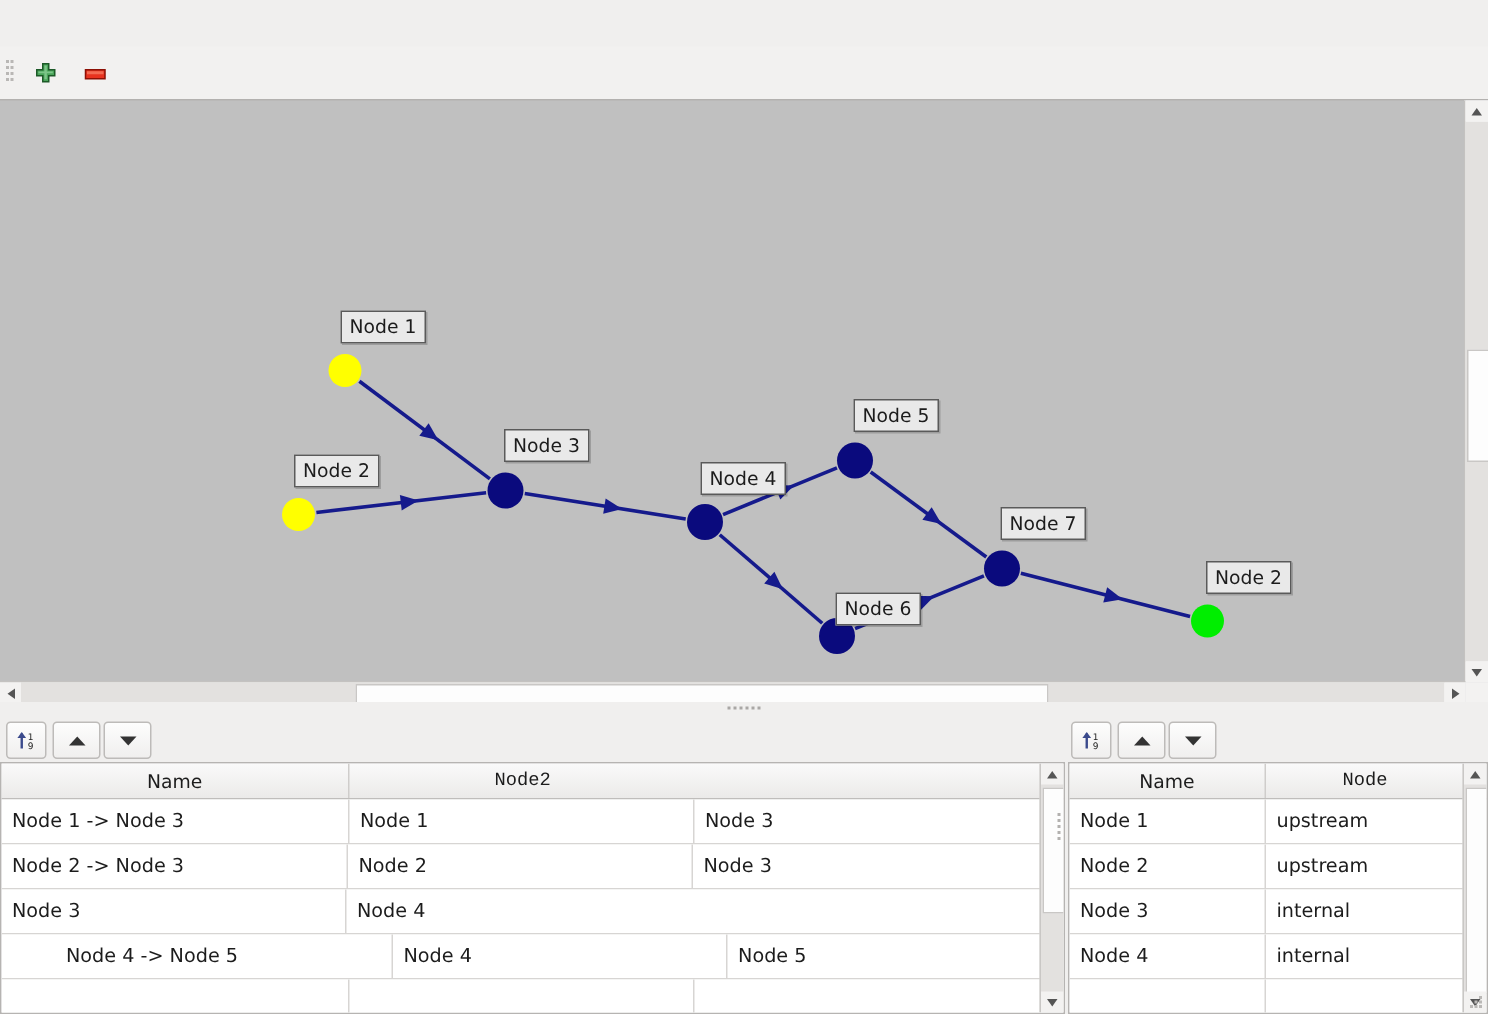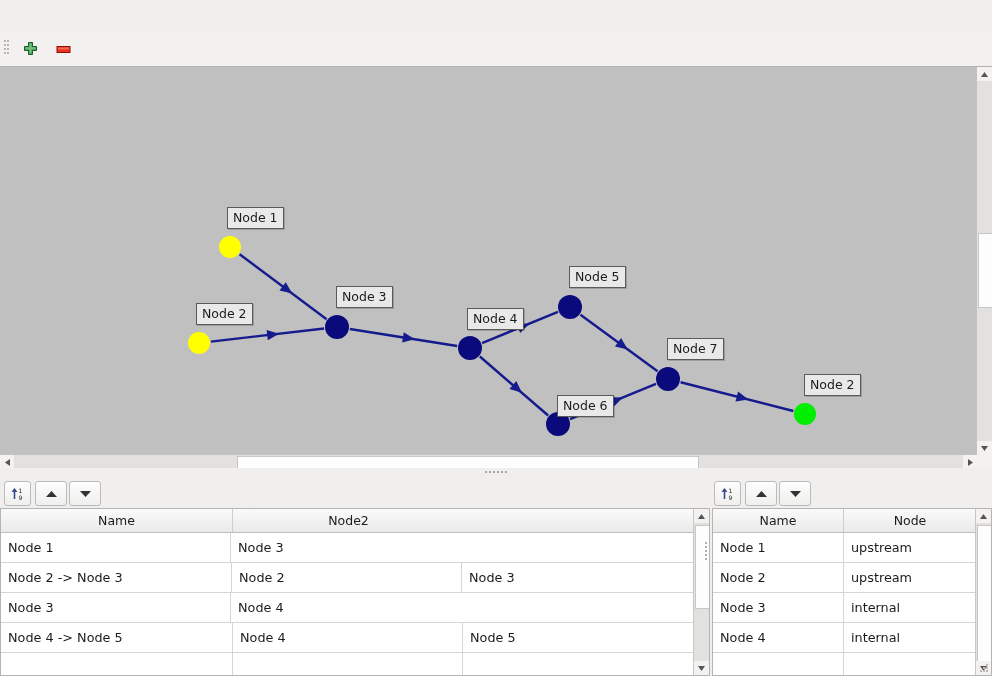--- a/index.html
+++ b/index.html
@@ -195,21 +195,21 @@
     color: #1c1c1c;
     line-height: 23px;
     text-align: center;
     border-right: 1px solid #cfcdcb;
     box-sizing: border-box;
     overflow: hidden;
     white-space: nowrap;
     cursor: pointer;
     user-select: none;
   }
-  .th:last-child { border-right: none; }
+  .th:last-child { border-right: none; font-family: Liberation Mono, monospace; }
   .trow {
     display: flex;
     height: 30px;
     border-bottom: 1px solid #d7d5d3;
     box-sizing: border-box;
     background: #ffffff;
   }
   .td {
     font-size: 12.8px;
     color: #1c1c1c;
@@ -378,34 +378,35 @@
       </div>
     </div>
 
     <div class="table-box" id="branches-table" style="left:0; top:31px; width:710px; height:168px;">
       <div class="thead" id="branches-head">
           <div class="th" style="width: 232px;">Name</div>
           <div class="th" style="width: 231px;">Node2</div>
         </div>
       <div id="branches-body">
           <div class="trow">
+            <div class="td" style="width: 232px;">Node 1 -&gt; Node 3</div>
             <div class="td" style="width: 230px;">Node 1</div>
             <div class="td" style="width: 231px;">Node 3</div>
           </div>
           <div class="trow">
             <div class="td" style="width: 231px;">Node 2 -&gt; Node 3</div>
             <div class="td" style="width: 230px;">Node 2</div>
             <div class="td" style="width: 231px;">Node 3</div>
           </div>
           <div class="trow">
             <div class="td" style="width: 230px;">Node 3</div>
             <div class="td" style="width: 231px;">Node 4</div>
           </div>
           <div class="trow">
-            <div class="td" style="width: 232px;">Node 4 -&gt; Node 5</div>
+            <div class="td" style="width: 232px; margin-left: 36px;">Node 4 -&gt; Node 5</div>
             <div class="td" style="width: 230px;">Node 4</div>
             <div class="td" style="width: 231px;">Node 5</div>
           </div>
           <div class="trow">
             <div class="td" style="width: 232px;"></div>
             <div class="td" style="width: 230px;"></div>
             <div class="td" style="width: 231px;"></div>
           </div>
         </div>
       <div class="tbl-vscroll" style="top:0;">

